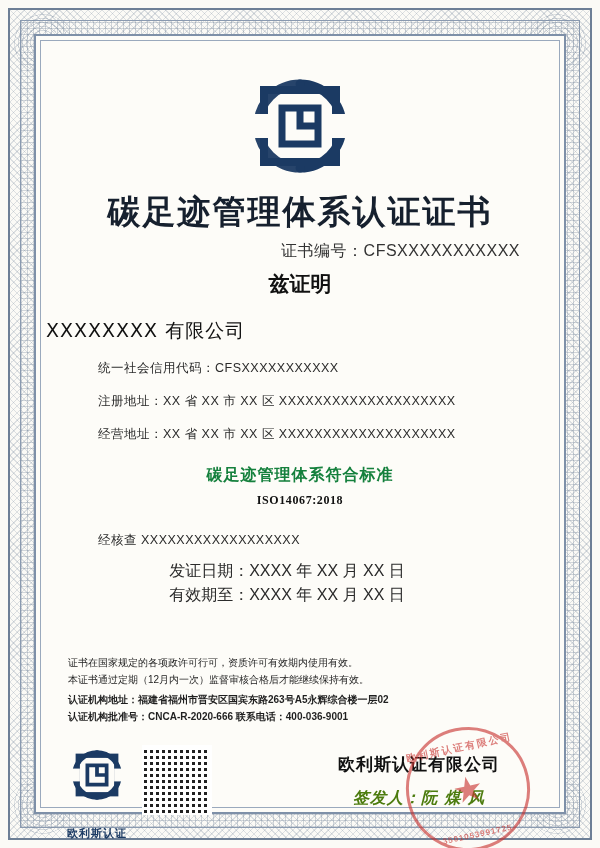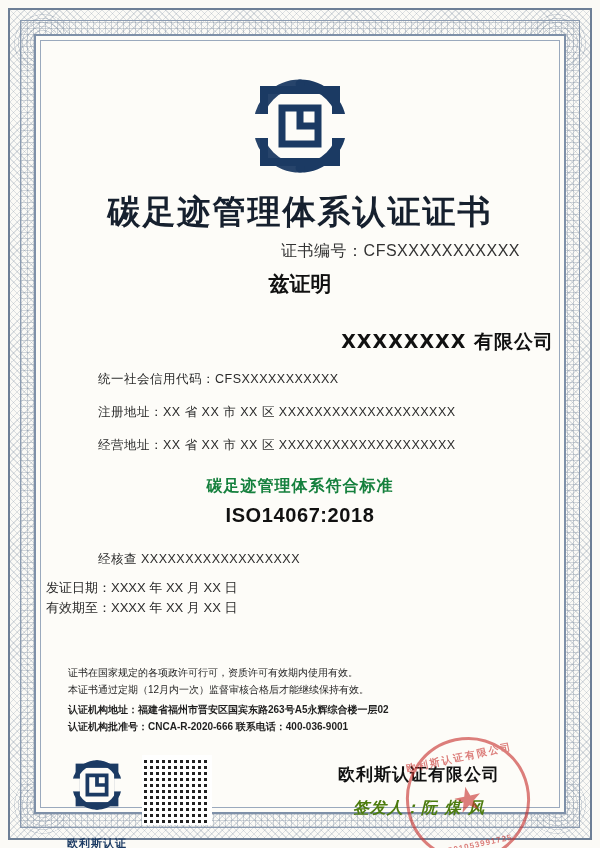--- a/index.html
+++ b/index.html
@@ -79,59 +79,59 @@
   }
   .hereby{
     text-align:center;
     font-family:"DejaVu Sans", sans-serif;
     font-weight:bold;
     font-size:21px;
     color:#111;
     margin-top:8px;
   }
   .company{
-    text-align:right;
-    font-family:"DejaVu Sans", sans-serif;
-    font-weight:bold;
+    text-align:left;
+    font-family:"DejaVu Sans", sans-serif;
+    font-weight:normal;
     font-size:19px;
     color:#111;
     letter-spacing:1px;
-    margin-top:31px;
+    margin-top:20px;
   }
   .field{
     font-size:12.5px;
     color:#2b2b2b;
     margin:16px 0 0 52px;
     letter-spacing:.5px;
   }
   .field .lbl{color:#2b2b2b;}
   .field .val{color:#2b2b2b;}
   .standard-block{
     text-align:center;margin-top:22px;
   }
   .standard-line{
     font-family:"DejaVu Sans", sans-serif;
     font-weight:bold;
     font-size:16px;
     color:#15803d;
     letter-spacing:1px;
   }
   .standard-code{
-    font-family:Liberation Sans, sans-serif;
-    font-weight:bold;
-    font-size:20px;
+    font-family:Liberation Serif, serif;
+    font-weight:bold;
+    font-size:12px;
     color:#111;
     margin-top:7px;
     letter-spacing:.6px;
   }
   .audit{
     font-size:12.5px;color:#2b2b2b;margin:24px 0 0 52px;letter-spacing:.5px;
   }
   .dates{
-    text-align:left;margin:10px 26px 0 0;font-size:13px;color:#2b2b2b;line-height:1.5;
+    text-align:center;margin:10px 26px 0 0;font-size:16px;color:#2b2b2b;line-height:1.5;
   }
 
   .legal{
     margin:48px 0 0 22px;
     font-size:10px;
     line-height:1.65;
     color:#1f1f1f;
   }
 
   .footer{

